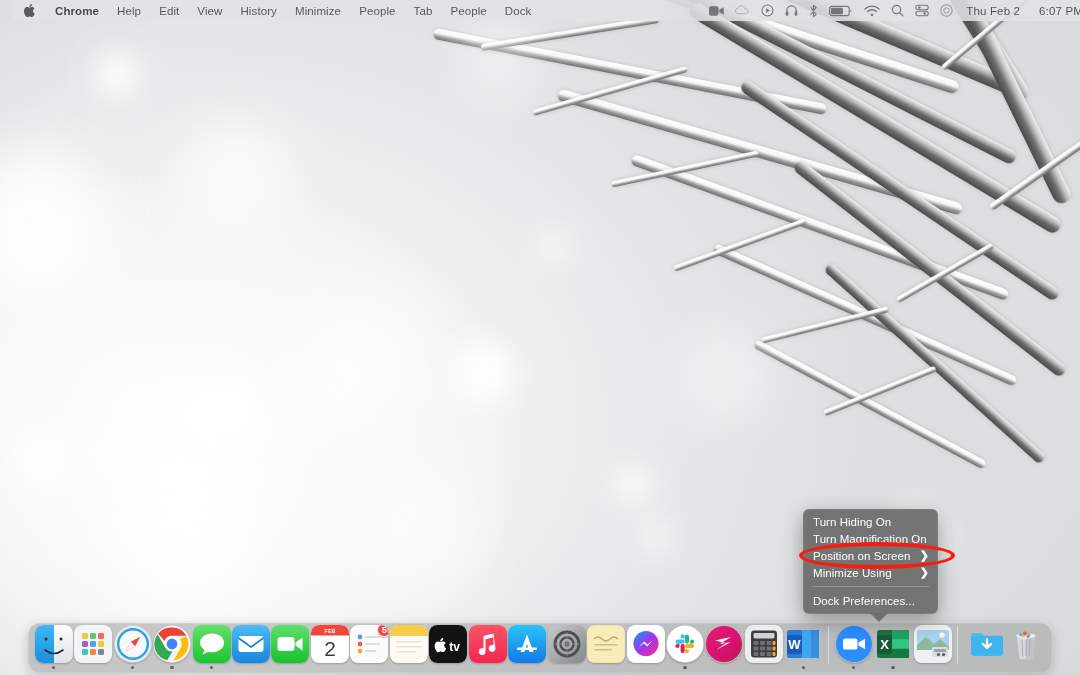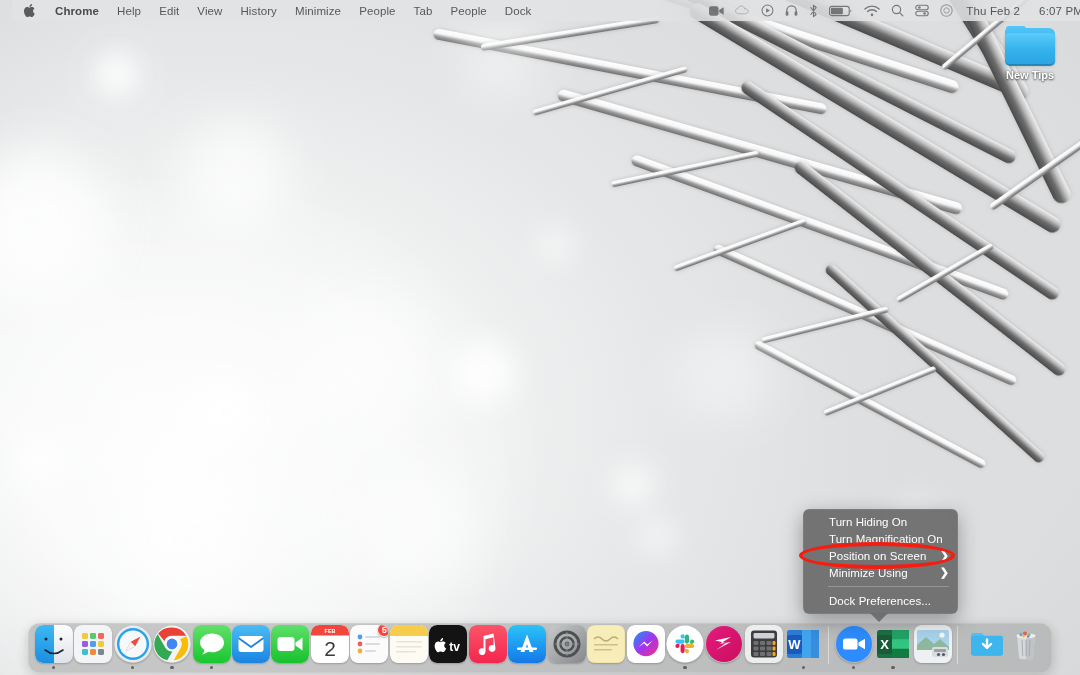--- a/index.html
+++ b/index.html
@@ -92,26 +92,26 @@
   }
   .desk-label {
     font-size: 11px; color: #ffffff; font-weight: bold;
     text-shadow: 0 1px 2px rgba(0,0,0,.55), 0 0 3px rgba(0,0,0,.45);
     white-space: nowrap;
   }
 
   
   #ctx-menu {
     position: absolute; left: 803px; top: 509px;
-    width: 155px;
+    width: 135px;
     background: rgba(106,106,106,.93);
     backdrop-filter: blur(22px);
     border-radius: 6px;
     box-shadow: 0 6px 20px rgba(0,0,0,.35), 0 0 0 .5px rgba(255,255,255,.14) inset;
-    padding: 4px 0 5px 16px;
+    padding: 4px 0 5px 0;
     z-index: 60;
     font-size: 11.5px;
   }
   .ctx-item {
     height: 17px;
     display: flex; align-items: center;
     padding: 0 9px 0 10px;
     color: #ffffff;
     white-space: nowrap;
     letter-spacing: .05px;
@@ -321,30 +321,20 @@
         <svg width="13" height="13" viewBox="0 0 16 16">
             <circle cx="8" cy="8" r="7" fill="none" stroke="#4f5052" stroke-width="1.3"></circle>
             <circle cx="8" cy="8" r="3.3" fill="none" stroke="#4f5052" stroke-width="1.1"></circle>
           </svg>
       </span>
       <span class="mb-clock mb-date">Thu Feb 2</span>
       <span class="mb-clock">6:07 PM</span>
     </div>
   </div>
 
-  <div id="desktop-icons">
-    <div class="desk-icon">
-      <div class="folder-shape">
-        <div class="folder-tab"></div>
-        <div class="folder-back"></div>
-        <div class="folder-front"></div>
-      </div>
-      <div class="desk-label">New Tips</div>
-    </div>
-  </div>
 
   <div id="ctx-menu">
     <div class="ctx-item">
       <span>Turn Hiding On</span>
     </div>
     <div class="ctx-item">
       <span>Turn Magnification On</span>
     </div>
     <div class="ctx-item">
       <span>Position on Screen</span>

